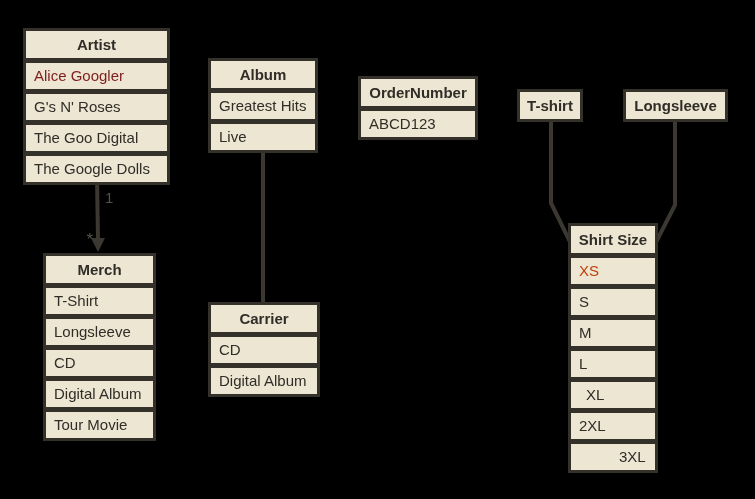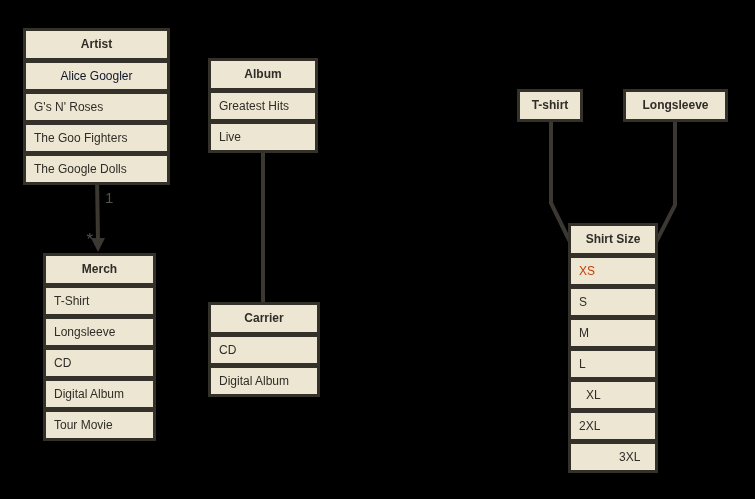--- a/index.html
+++ b/index.html
@@ -18,21 +18,21 @@
   .entities { position: absolute; left: 0; top: 0; width: 100%; height: 100%; z-index: 2; }
   .entity {
     position: absolute;
     box-sizing: border-box;
     padding: 3px;
     display: flex;
     flex-direction: column;
     gap: 5px;
   }
   .cell {
-    font-size: 12px;
+    font-size: 15px;
     line-height: 26px;
     padding: 0 8px;
     white-space: nowrap;
     overflow: hidden;
   }
   .cell.header {
     font-weight: bold;
     text-align: center;
     line-height: 27px;
     padding: 0 4px;
@@ -48,42 +48,46 @@
       <polygon points="91,238 105,238 98,252" fill="#3b3832"></polygon>
       <text x="105" y="203" fill="#55524b" font-size="15" text-anchor="start">1</text>
       <text x="93" y="245" fill="#55524b" font-size="17" text-anchor="end">*</text>
       <polyline points="263,145 263,306" fill="none" stroke="#3b3832" stroke-width="4" stroke-linejoin="round"></polyline>
       <polyline points="551,116 551,203 574,250" fill="none" stroke="#3b3832" stroke-width="4" stroke-linejoin="round"></polyline>
       <polyline points="675,116 675,205 652,250" fill="none" stroke="#3b3832" stroke-width="4" stroke-linejoin="round"></polyline>
     </svg>
   <div id="entities" class="entities">
       <div class="entity" style="left: 23px; top: 28px; width: 147px; background: rgb(52, 49, 43);">
         <div class="cell header" style="background: rgb(236, 230, 210); color: rgb(48, 45, 40);">Artist</div>
-        <div class="cell" style="background: rgb(236, 230, 210); color: #0f172a; text-align: center;">Alice Googler</div>
+        <div class="cell" style="background: rgb(236, 230, 210); color: #7f1d1d;">Alice Googler</div>
         <div class="cell" style="background: rgb(236, 230, 210); color: rgb(48, 45, 40);">G's N' Roses</div>
-        <div class="cell" style="background: rgb(236, 230, 210); color: rgb(48, 45, 40);">The Goo Fighters</div>
+        <div class="cell" style="background: rgb(236, 230, 210); color: rgb(48, 45, 40);">The Goo Digital</div>
         <div class="cell" style="background: rgb(236, 230, 210); color: rgb(48, 45, 40);">The Google Dolls</div>
       </div>
       <div class="entity" style="left: 43px; top: 253px; width: 113px; background: rgb(52, 49, 43);">
         <div class="cell header" style="background: rgb(236, 230, 210); color: rgb(48, 45, 40);">Merch</div>
         <div class="cell" style="background: rgb(236, 230, 210); color: rgb(48, 45, 40);">T-Shirt</div>
         <div class="cell" style="background: rgb(236, 230, 210); color: rgb(48, 45, 40);">Longsleeve</div>
         <div class="cell" style="background: rgb(236, 230, 210); color: rgb(48, 45, 40);">CD</div>
         <div class="cell" style="background: rgb(236, 230, 210); color: rgb(48, 45, 40);">Digital Album</div>
         <div class="cell" style="background: rgb(236, 230, 210); color: rgb(48, 45, 40);">Tour Movie</div>
       </div>
       <div class="entity" style="left: 208px; top: 58px; width: 110px; background: rgb(52, 49, 43);">
         <div class="cell header" style="background: rgb(236, 230, 210); color: rgb(48, 45, 40);">Album</div>
         <div class="cell" style="background: rgb(236, 230, 210); color: rgb(48, 45, 40);">Greatest Hits</div>
         <div class="cell" style="background: rgb(236, 230, 210); color: rgb(48, 45, 40);">Live</div>
       </div>
       <div class="entity" style="left: 208px; top: 302px; width: 112px; background: rgb(52, 49, 43);">
         <div class="cell header" style="background: rgb(236, 230, 210); color: rgb(48, 45, 40);">Carrier</div>
         <div class="cell" style="background: rgb(236, 230, 210); color: rgb(48, 45, 40);">CD</div>
         <div class="cell" style="background: rgb(236, 230, 210); color: rgb(48, 45, 40);">Digital Album</div>
+      </div>
+      <div class="entity" style="left: 358px; top: 76px; width: 120px; background: rgb(52, 49, 43);">
+        <div class="cell header" style="background: rgb(236, 230, 210); color: rgb(48, 45, 40);">OrderNumber</div>
+        <div class="cell" style="background: rgb(236, 230, 210); color: rgb(48, 45, 40);">ABCD123</div>
       </div>
       <div class="entity" style="left: 517px; top: 89px; width: 66px; background: rgb(52, 49, 43);">
         <div class="cell header" style="background: rgb(236, 230, 210); color: rgb(48, 45, 40);">T-shirt</div>
       </div>
       <div class="entity" style="left: 623px; top: 89px; width: 105px; background: rgb(52, 49, 43);">
         <div class="cell header" style="background: rgb(236, 230, 210); color: rgb(48, 45, 40);">Longsleeve</div>
       </div>
       <div class="entity" style="left: 568px; top: 223px; width: 90px; background: rgb(52, 49, 43);">
         <div class="cell header" style="background: rgb(236, 230, 210); color: rgb(48, 45, 40);">Shirt Size</div>
         <div class="cell" style="background: rgb(236, 230, 210); color: #c2410c;">XS</div>

